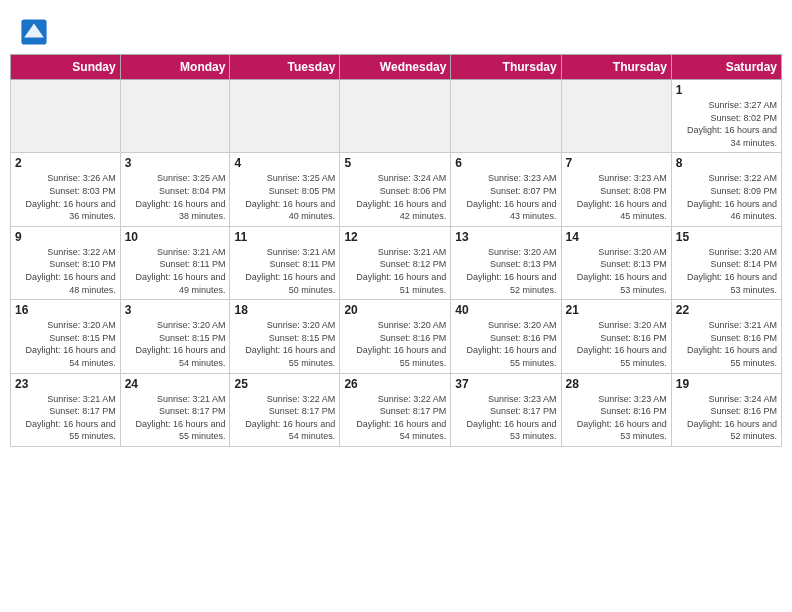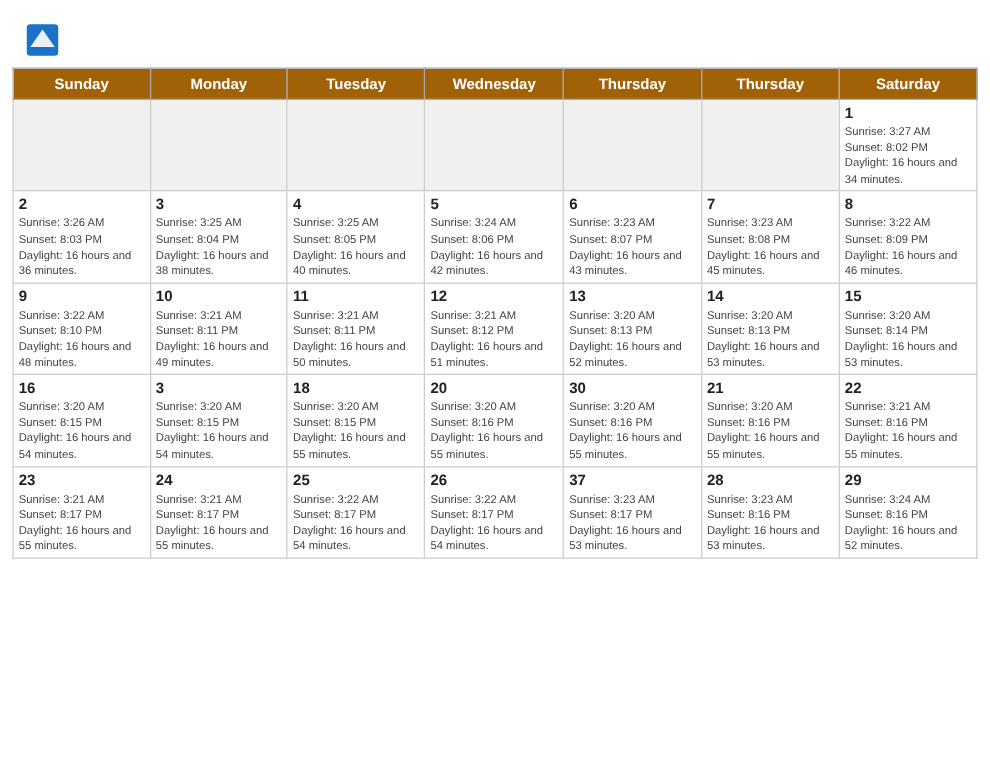--- a/index.html
+++ b/index.html
@@ -46,26 +46,26 @@
     .calendar-subtitle {
       font-size: 14px;
       color: #555;
     }
     .calendar-table {
       width: 100%;
       border-collapse: collapse;
       margin-top: 4px;
     }
     .calendar-table th {
-      background: #a16207;
+      background: #be185d;
       color: #fff;
       font-size: 12px;
       font-weight: bold;
       padding: 5px 4px;
-      text-align: center;
+      text-align: right;
       border: 1px solid #aaa;
     }
     .calendar-table td {
       border: 1px solid #ccc;
       vertical-align: top;
       padding: 3px 4px;
       font-size: 9.5px;
       color: #333;
       width: 113px;
       min-height: 70px;
@@ -78,20 +78,21 @@
       font-size: 12px;
       font-weight: bold;
       color: #222;
       display: block;
       margin-bottom: 2px;
     }
     .day-info {
       font-size: 9px;
       color: #444;
       line-height: 1.4;
+      text-align: right;
     }
   </style>
 </head>
 <body>
 
 <div class="header-area">
   <div class="logo">
     <svg class="logo-icon" viewBox="0 0 40 40" xmlns="http://www.w3.org/2000/svg">
       <rect x="2" y="2" width="36" height="36" rx="4" fill="#1a73c8"></rect>
       <polygon points="20,8 34,28 6,28" fill="white" opacity="0.9"></polygon>
@@ -202,21 +203,21 @@
         </td>
         <td>
           <span class="day-number">18</span>
           <div class="day-info">Sunrise: 3:20 AM<br>Sunset: 8:15 PM<br>Daylight: 16 hours and 55 minutes.</div>
         </td>
         <td>
           <span class="day-number">20</span>
           <div class="day-info">Sunrise: 3:20 AM<br>Sunset: 8:16 PM<br>Daylight: 16 hours and 55 minutes.</div>
         </td>
         <td>
-          <span class="day-number">30</span>
+          <span class="day-number">40</span>
           <div class="day-info">Sunrise: 3:20 AM<br>Sunset: 8:16 PM<br>Daylight: 16 hours and 55 minutes.</div>
         </td>
         <td>
           <span class="day-number">21</span>
           <div class="day-info">Sunrise: 3:20 AM<br>Sunset: 8:16 PM<br>Daylight: 16 hours and 55 minutes.</div>
         </td>
         <td>
           <span class="day-number">22</span>
           <div class="day-info">Sunrise: 3:21 AM<br>Sunset: 8:16 PM<br>Daylight: 16 hours and 55 minutes.</div>
         </td>
@@ -240,18 +241,18 @@
         </td>
         <td>
           <span class="day-number">37</span>
           <div class="day-info">Sunrise: 3:23 AM<br>Sunset: 8:17 PM<br>Daylight: 16 hours and 53 minutes.</div>
         </td>
         <td>
           <span class="day-number">28</span>
           <div class="day-info">Sunrise: 3:23 AM<br>Sunset: 8:16 PM<br>Daylight: 16 hours and 53 minutes.</div>
         </td>
         <td>
-          <span class="day-number">29</span>
+          <span class="day-number">19</span>
           <div class="day-info">Sunrise: 3:24 AM<br>Sunset: 8:16 PM<br>Daylight: 16 hours and 52 minutes.</div>
         </td>
       </tr>
     </tbody>
 </table>
 
 </body></html>

